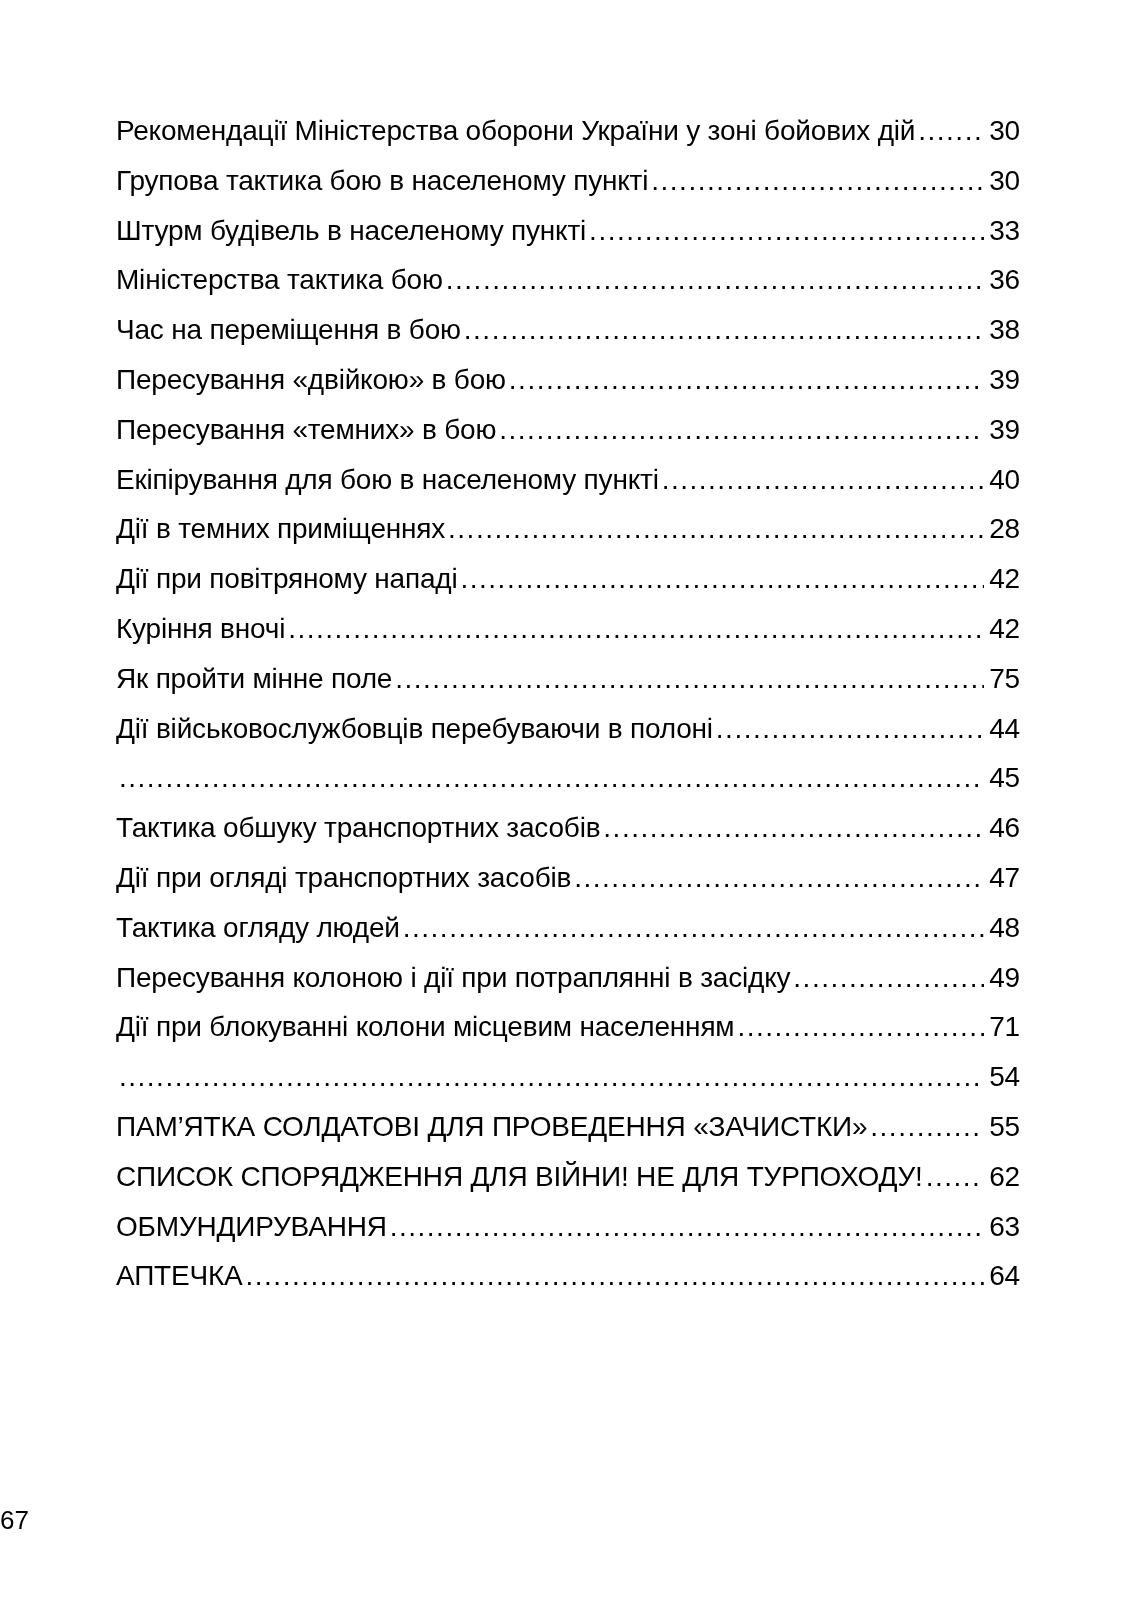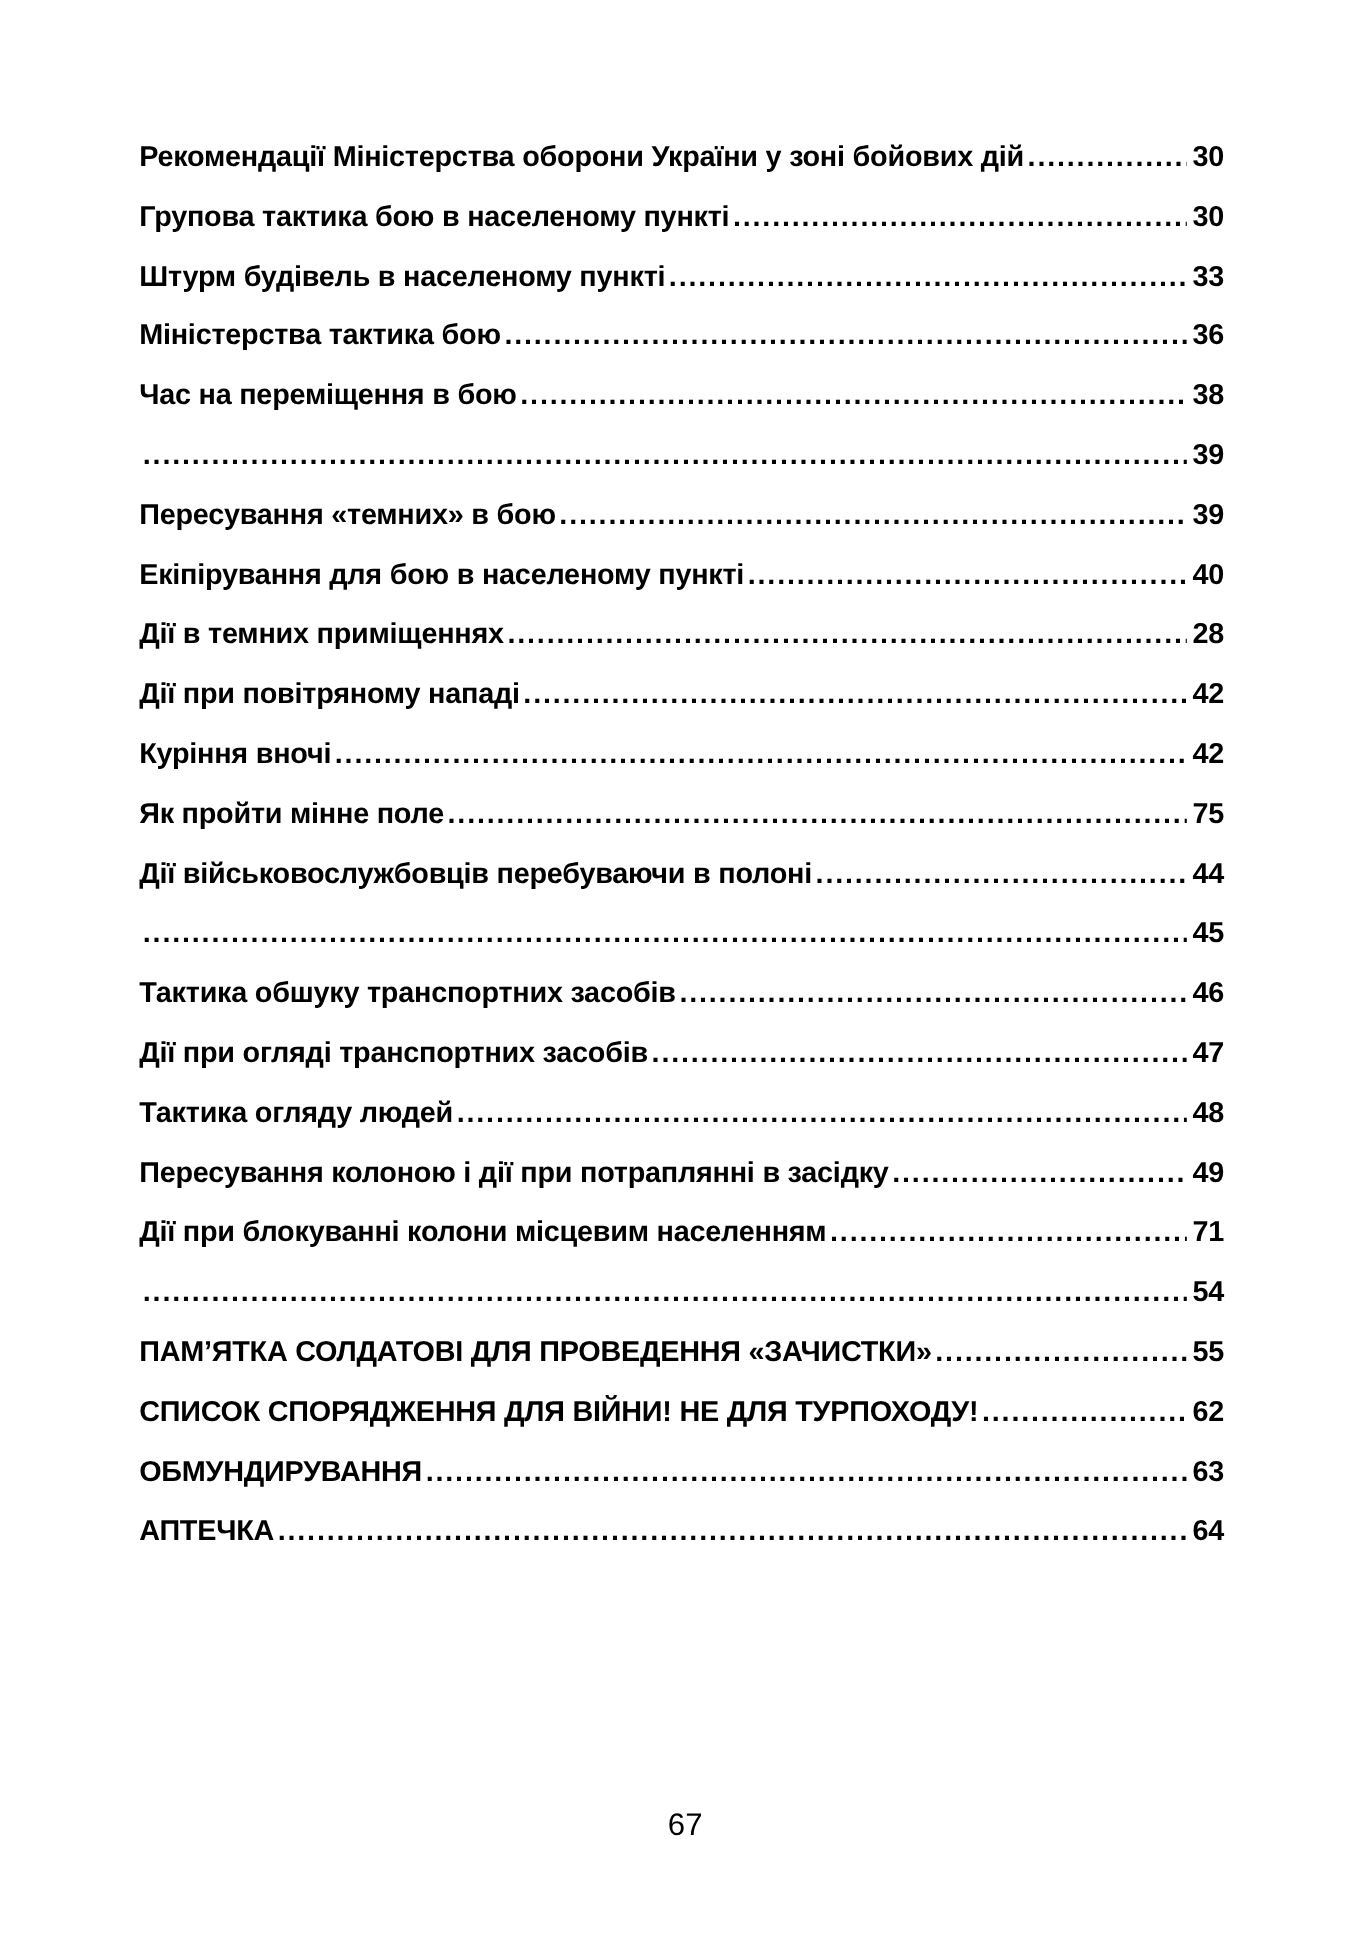--- a/index.html
+++ b/index.html
@@ -20,23 +20,22 @@
     left: 116px;
     top: 106px;
     width: 904px;
   }
   .toc-row {
     display: flex;
     align-items: flex-end;
     line-height: 49.8px;
     height: 49.8px;
     white-space: nowrap;
-    font-size: 24px;
+    font-size: 28px;
     letter-spacing: -0.2px;
-    font-weight: bold;
   }
   .toc-title {
     flex: 0 0 auto;
   }
   .toc-dots {
     flex: 1 1 0;
     min-width: 0;
     overflow: hidden;
     margin-left: 3px;
     letter-spacing: 1.5px;
@@ -44,21 +43,21 @@
   }
   .toc-page {
     flex: 0 0 auto;
     margin-left: 5px;
   }
   .page-footer {
     position: absolute;
     left: 0;
     top: 1500px;
     width: 1142px;
-    text-align: center;
+    text-align: left;
     font-size: 26px;
     line-height: 40px;
   }
 </style>
 </head>
 <body>
 
 <div>
 
   <main class="toc">
@@ -81,20 +80,21 @@
       <span class="toc-title">Міністерства тактика бою</span>
       <span class="toc-dots" aria-hidden="true">........................................................................................................................................................................................................</span>
       <span class="toc-page">36</span>
     </div>
       <div class="toc-row">
       <span class="toc-title">Час на переміщення в бою</span>
       <span class="toc-dots" aria-hidden="true">........................................................................................................................................................................................................</span>
       <span class="toc-page">38</span>
     </div>
       <div class="toc-row">
+      <span class="toc-title">Пересування «двійкою» в бою</span>
       <span class="toc-dots" aria-hidden="true">........................................................................................................................................................................................................</span>
       <span class="toc-page">39</span>
     </div>
       <div class="toc-row">
       <span class="toc-title">Пересування «темних» в бою</span>
       <span class="toc-dots" aria-hidden="true">........................................................................................................................................................................................................</span>
       <span class="toc-page">39</span>
     </div>
       <div class="toc-row">
       <span class="toc-title">Екіпірування для бою в населеному пункті</span>

